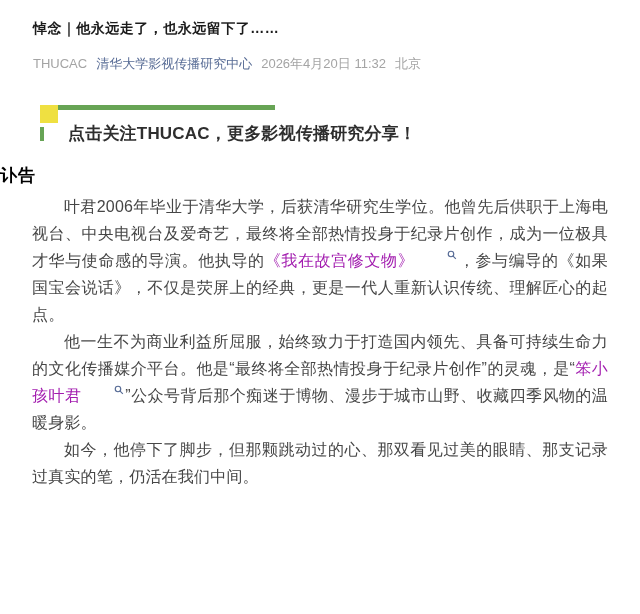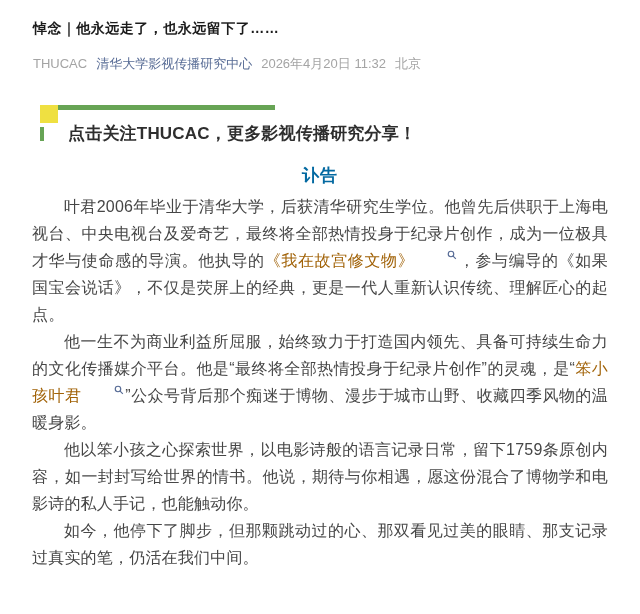--- a/index.html
+++ b/index.html
@@ -61,41 +61,41 @@
     font-size: 17px;
     font-weight: bold;
     color: #2e2e2e;
     letter-spacing: 0.2px;
     white-space: nowrap;
   }
 
   
   .obituary-heading {
     margin-top: 24px;
-    text-align: center;
+    text-align: left;
     font-size: 17px;
     font-weight: bold;
-    color: #0369a1;
+    color: #000000;
     letter-spacing: 1px;
     line-height: 22px;
   }
   .article-body {
     margin: 6px 32px 0 32px;
     color: #464646;
   }
   .para {
     font-size: 16px;
     line-height: 27px;
     text-align: justify;
     text-indent: 2em;
     letter-spacing: 0.2px;
     color: #464646;
   }
   .wx-link {
-    color: #a16207;
+    color: #a21caf;
     text-decoration: none;
     cursor: pointer;
   }
   .search-sup {
     display: inline-block;
     position: relative;
     top: -6px;
     line-height: 0;
     margin: 0 1px;
   }
@@ -123,17 +123,16 @@
 
   <div class="article-body">
       <p class="para"><span>叶君2006年毕业于清华大学，后获清华研究生学位。他曾先后供职于上海电视台、中央电视台及爱奇艺，最终将全部热情投身于纪录片创作，成为一位极具才华与使命感的导演。他执导的</span><a class="wx-link">《我在故宫修文物》<span class="search-sup"><svg width="10" height="10" viewBox="0 0 12 12">
               <circle cx="4.8" cy="4.8" r="3.3" fill="none" stroke="#576b95" stroke-width="1.4"></circle>
               <line x1="7.3" y1="7.3" x2="10.6" y2="10.6" stroke="#576b95" stroke-width="1.4"></line>
             </svg></span></a><span>，参与编导的《如果国宝会说话》，不仅是荧屏上的经典，更是一代人重新认识传统、理解匠心的起点。</span></p>
       <p class="para"><span>他一生不为商业利益所屈服，始终致力于打造国内领先、具备可持续生命力的文化传播媒介平台。他是“最终将全部热情投身于纪录片创作”的灵魂，是“</span><a class="wx-link">笨小孩叶君<span class="search-sup"><svg width="10" height="10" viewBox="0 0 12 12">
               <circle cx="4.8" cy="4.8" r="3.3" fill="none" stroke="#576b95" stroke-width="1.4"></circle>
               <line x1="7.3" y1="7.3" x2="10.6" y2="10.6" stroke="#576b95" stroke-width="1.4"></line>
             </svg></span></a><span>”公众号背后那个痴迷于博物、漫步于城市山野、收藏四季风物的温暖身影。</span></p>
-      <p class="para"><span>他以笨小孩之心探索世界，以电影诗般的语言记录日常，留下1759条原创内容，如一封封写给世界的情书。他说，期待与你相遇，愿这份混合了博物学和电影诗的私人手记，也能触动你。</span></p>
       <p class="para"><span>如今，他停下了脚步，但那颗跳动过的心、那双看见过美的眼睛、那支记录过真实的笔，仍活在我们中间。</span></p>
     </div>
 
 </div>
 
 </body></html>

